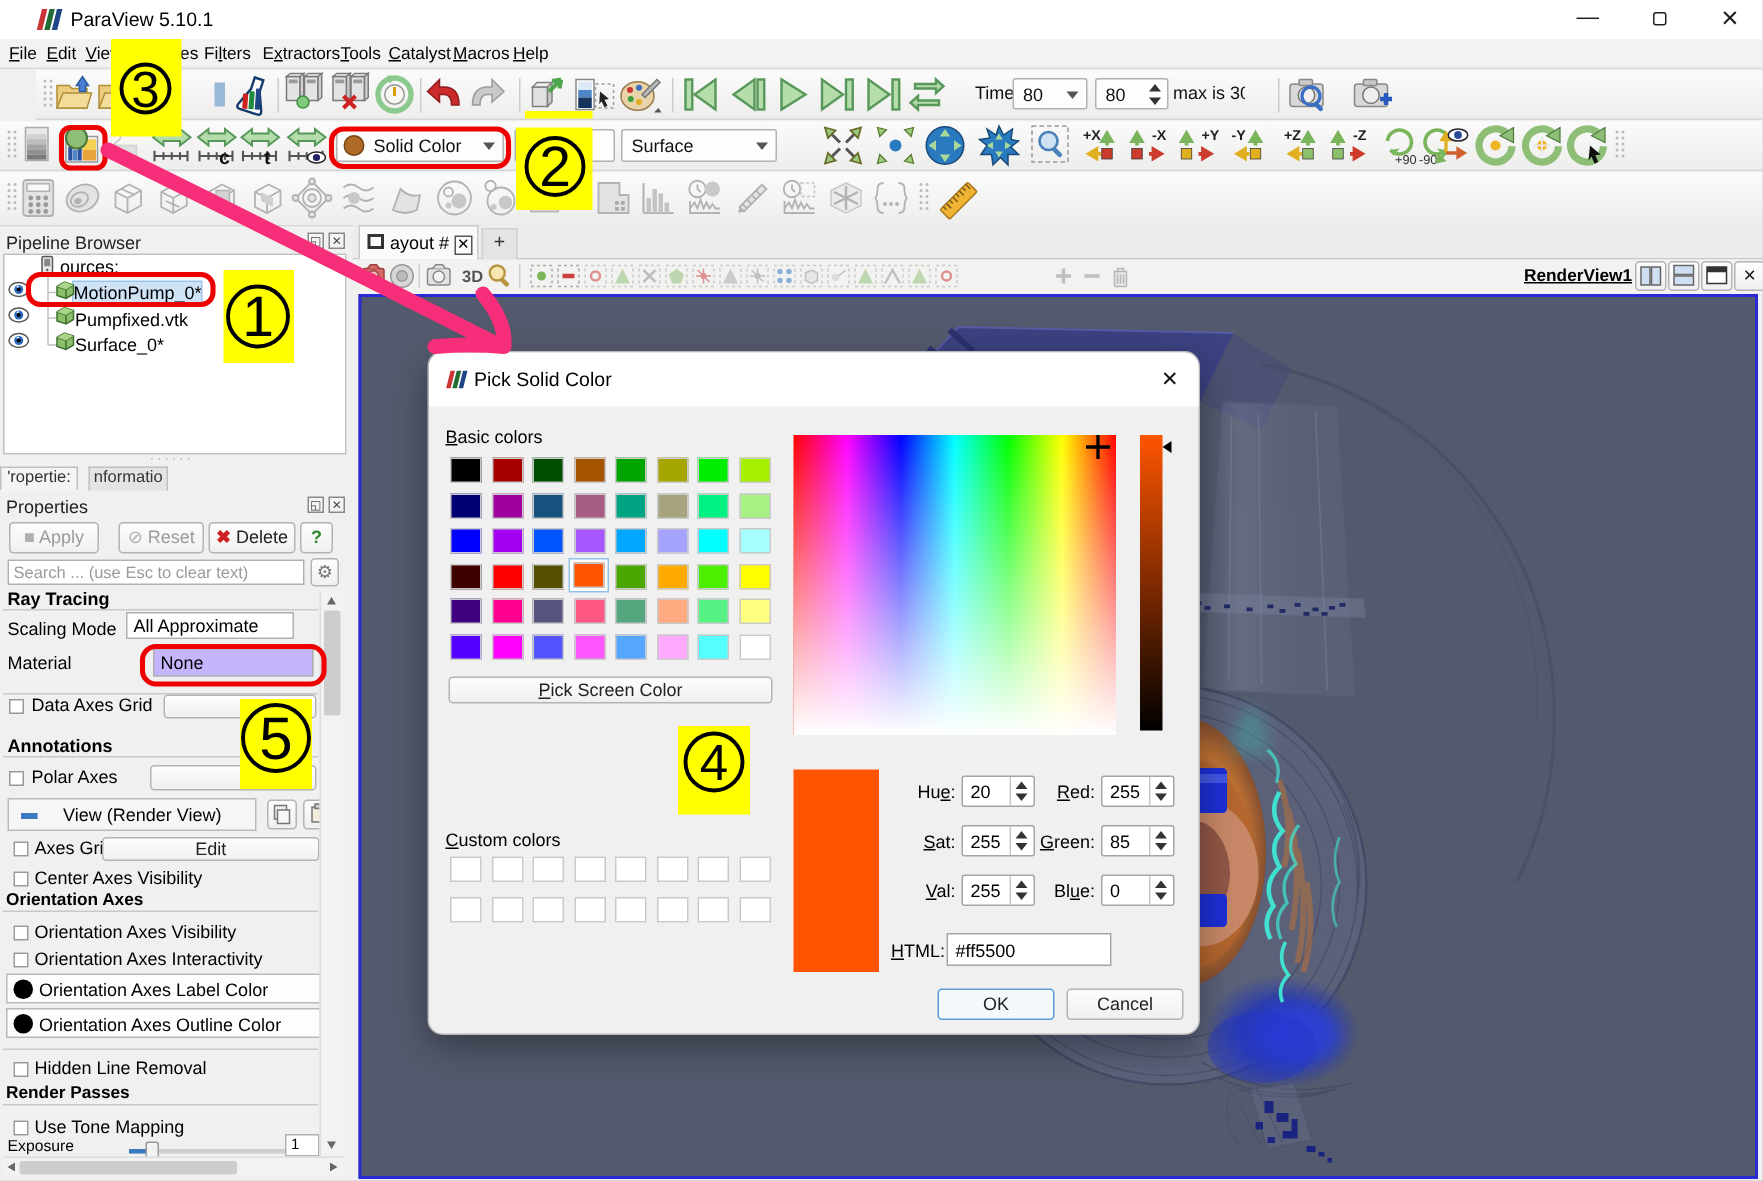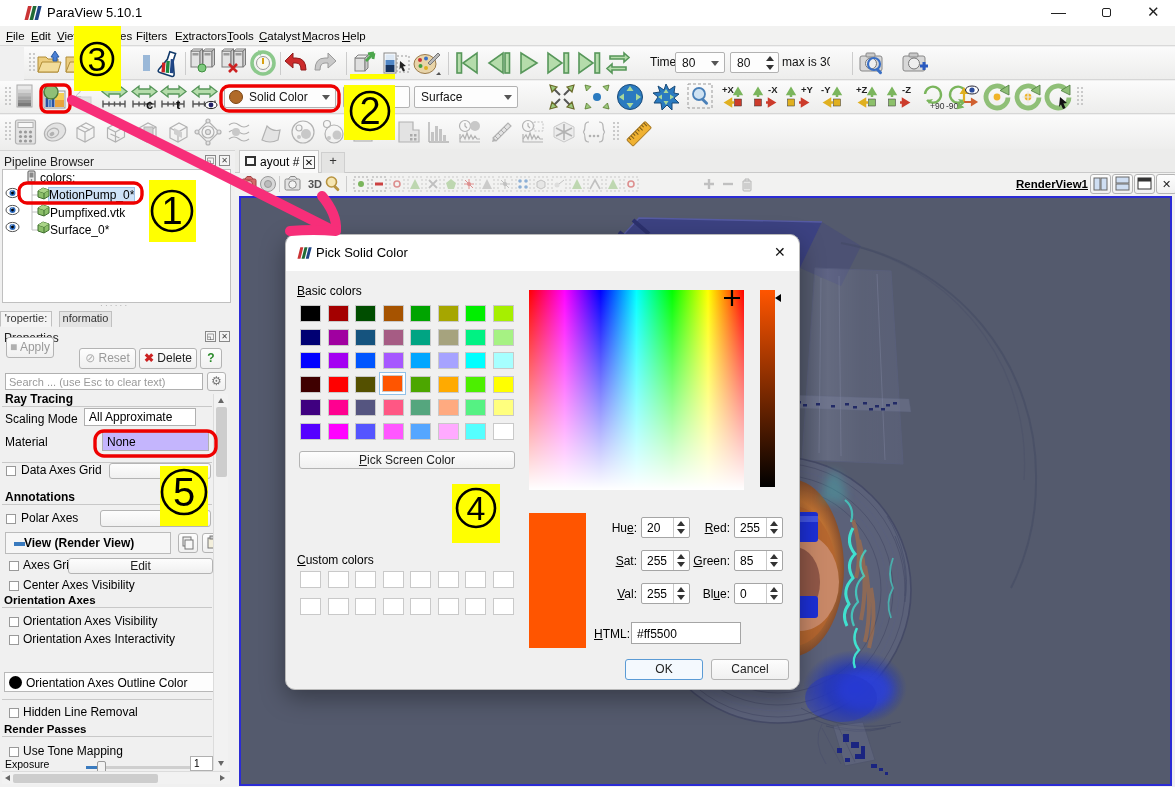--- a/index.html
+++ b/index.html
@@ -570,21 +570,21 @@
         <line x1="29" y1="12" x2="29" y2="60" stroke="#c0c0c0"></line>
         <line x1="29" y1="25" x2="35" y2="25" stroke="#c0c0c0"></line>
         <line x1="29" y1="42" x2="35" y2="42" stroke="#c0c0c0"></line>
         <line x1="29" y1="60" x2="35" y2="60" stroke="#c0c0c0"></line>
         <g id="servericon" transform="translate(25,1)">
             <rect x="0" y="0" width="7" height="11" rx="1" fill="#e8e8e8" stroke="#555"></rect>
             <rect x="1.5" y="1.5" width="4" height="5" fill="#888"></rect>
             <circle cx="3.5" cy="9" r="0.8" fill="#555"></circle>
           </g>
       </svg>
-      <div class="titem" style="left:37px;top:1px">colors:</div>
+      <div class="titem" style="left:37px;top:1px">ources:</div>
       <div class="titem" style="left:46px;top:18px;background:#cfe3f7;outline:1px solid #9ec3e8">MotionPump_0*</div>
       <div class="titem" style="left:47px;top:36px">Pumpfixed.vtk</div>
       <div class="titem" style="left:47px;top:53px">Surface_0*</div>
       <svg class="abs" id="treeicons" style="left:0;top:0" width="229" height="132" viewBox="0 0 229 132">
           <g transform="translate(3,18)">
             <ellipse cx="6.5" cy="5" rx="6.5" ry="4.6" fill="#fff" stroke="#555"></ellipse>
             <circle cx="6.5" cy="5" r="3" fill="#2a6ac0"></circle>
             <circle cx="6.5" cy="5" r="1.4" fill="#000"></circle>
             <path d="M5.2 3.6 a1.5 1.5 0 0 1 1.5 -0.6" stroke="#fff" stroke-width="0.8" fill="none"></path>
           </g>
@@ -621,21 +621,21 @@
     <div class="abs" style="left:100px;top:153px;width:32px;height:3px;color:#aaa;font-size:8px;line-height:3px">· · · · · ·</div>
 
     <div class="ptab" style="left:0px;top:160px;width:52px;background:#f4f4f4;border-bottom:1px solid #f4f4f4">'ropertie:</div>
     <div class="ptab" style="left:59px;top:160px;width:53px">nformatio</div>
     <div class="dockhdr" style="top:178px">
         <span style="position:absolute;left:4px;top:2px">Properties</span>
       <div class="dockbtn" style="left:205px">◱</div>
         <div class="dockbtn" style="left:219px">✕</div>
     </div>
 
-    <div class="btn dis" style="left:6px;top:186px;width:48px;height:21px;line-height:19px"><span style="color:#b0b0b0">■</span> Apply</div>
+    <div class="btn dis" style="left:6px;top:197px;width:60px;height:21px;line-height:19px"><span style="color:#b0b0b0">■</span> Apply</div>
     <div class="btn dis" style="left:79px;top:197px;width:57px;height:21px;line-height:19px"><span style="color:#b0b0b0">⊘</span> Reset</div>
     <div class="btn" style="left:139px;top:197px;width:58px;height:21px;line-height:19px"><b style="color:#c22">✖</b> Delete</div>
     <div class="btn" style="left:200px;top:197px;width:22px;height:21px;line-height:19px;color:#2a8a2a;font-weight:bold">?</div>
     <div class="abs" style="left:5px;top:222px;width:198px;height:17px;background:#fff;border:1px solid #b0b0b0;font-size:11px;color:#9a9a9a;padding:2px 3px">Search ... (use Esc to clear text)</div>
     <div class="btn" style="left:207px;top:221px;width:19px;height:19px;line-height:17px;color:#777">⚙</div>
     <div id="propbody" class="abs" style="left:0;top:0;width:233px;height:636px">
       <div class="phead" style="left:5px;top:241px">Ray Tracing</div>
       <div class="hline" style="left:2px;top:255px;width:210px"></div>
       <div class="plabel" style="left:5px;top:261px">Scaling Mode</div>
       <div class="abs" style="left:84px;top:257px;width:112px;height:18px;background:#fff;border:1px solid #b0b0b0;font-size:12px;padding:1px 4px">All Approximate</div>
@@ -645,41 +645,45 @@
       <div class="cb" style="left:6px;top:315px"></div>
       <div class="plabel" style="left:21px;top:312px">Data Axes Grid</div>
       <div class="btn" style="left:109px;top:312px;width:102px;height:16px"></div>
       <div class="phead" style="left:5px;top:339px">Annotations</div>
       <div class="hline" style="left:2px;top:353px;width:210px"></div>
       <div class="cb" style="left:6px;top:363px"></div>
       <div class="plabel" style="left:21px;top:360px">Polar Axes</div>
       <div class="btn" style="left:100px;top:359px;width:111px;height:17px"></div>
       <div class="abs" style="left:5px;top:381px;width:166px;height:22px;background:#f6f6f6;border:1px solid #bbb">
         <div class="abs" style="left:8px;top:9px;width:11px;height:4px;background:#3a7bbf"></div>
-        <div class="abs" style="left:18px;top:3px;font-size:12px;font-weight:bold">View (Render View)</div>
+        <div class="abs" style="left:36px;top:3px;font-size:12px;font-weight:normal">View (Render View)</div>
       </div>
       <div class="btn" style="left:178px;top:382px;width:20px;height:20px"><svg width="18" height="18">
             <rect x="4" y="3" width="8" height="9" fill="#eee" stroke="#777"></rect>
             <rect x="6" y="6" width="8" height="9" fill="#f8f8f8" stroke="#777"></rect>
           </svg></div>
       <div class="btn" style="left:202px;top:382px;width:20px;height:20px"><svg width="18" height="18">
             <rect x="5" y="4" width="8" height="10" fill="#f3efdc" stroke="#777"></rect>
             <rect x="7" y="2" width="4" height="3" fill="#ccc" stroke="#777"></rect>
           </svg></div>
       <div class="cb" style="left:9px;top:410px"></div>
       <div class="plabel" style="left:23px;top:407px">Axes Grid</div>
       <div class="btn" style="left:68px;top:407px;width:145px;height:16px;font-size:12px;line-height:15px">Edit</div>
       <div class="cb" style="left:9px;top:430px"></div>
       <div class="plabel" style="left:23px;top:427px">Center Axes Visibility</div>
       <div class="phead" style="left:4px;top:443px;font-size:11.5px">Orientation Axes</div>
       <div class="hline" style="left:2px;top:456px;width:210px"></div>
       <div class="cb" style="left:9px;top:466px"></div>
       <div class="plabel" style="left:23px;top:463px">Orientation Axes Visibility</div>
       <div class="cb" style="left:9px;top:484px"></div>
       <div class="plabel" style="left:23px;top:481px">Orientation Axes Interactivity</div>
+      <div class="abs" style="left:4px;top:498px;width:210px;height:20px;background:#fdfdfd;border:1px solid #b8b8b8">
+        <div class="abs" style="left:4px;top:3px;width:13px;height:13px;border-radius:50%;background:#000"></div>
+        <div class="plabel" style="left:21px;top:3px">Orientation Axes Label Color</div>
+      </div>
       <div class="abs" style="left:4px;top:521px;width:210px;height:20px;background:#fdfdfd;border:1px solid #b8b8b8">
         <div class="abs" style="left:4px;top:3px;width:13px;height:13px;border-radius:50%;background:#000"></div>
         <div class="plabel" style="left:21px;top:3px">Orientation Axes Outline Color</div>
       </div>
       <div class="hline" style="left:2px;top:548px;width:210px"></div>
       <div class="cb" style="left:9px;top:557px"></div>
       <div class="plabel" style="left:23px;top:554px">Hidden Line Removal</div>
       <div class="phead" style="left:4px;top:572px;font-size:11.5px">Render Passes</div>
       <div class="hline" style="left:2px;top:585px;width:210px"></div>
       <div class="cb" style="left:9px;top:596px"></div>

